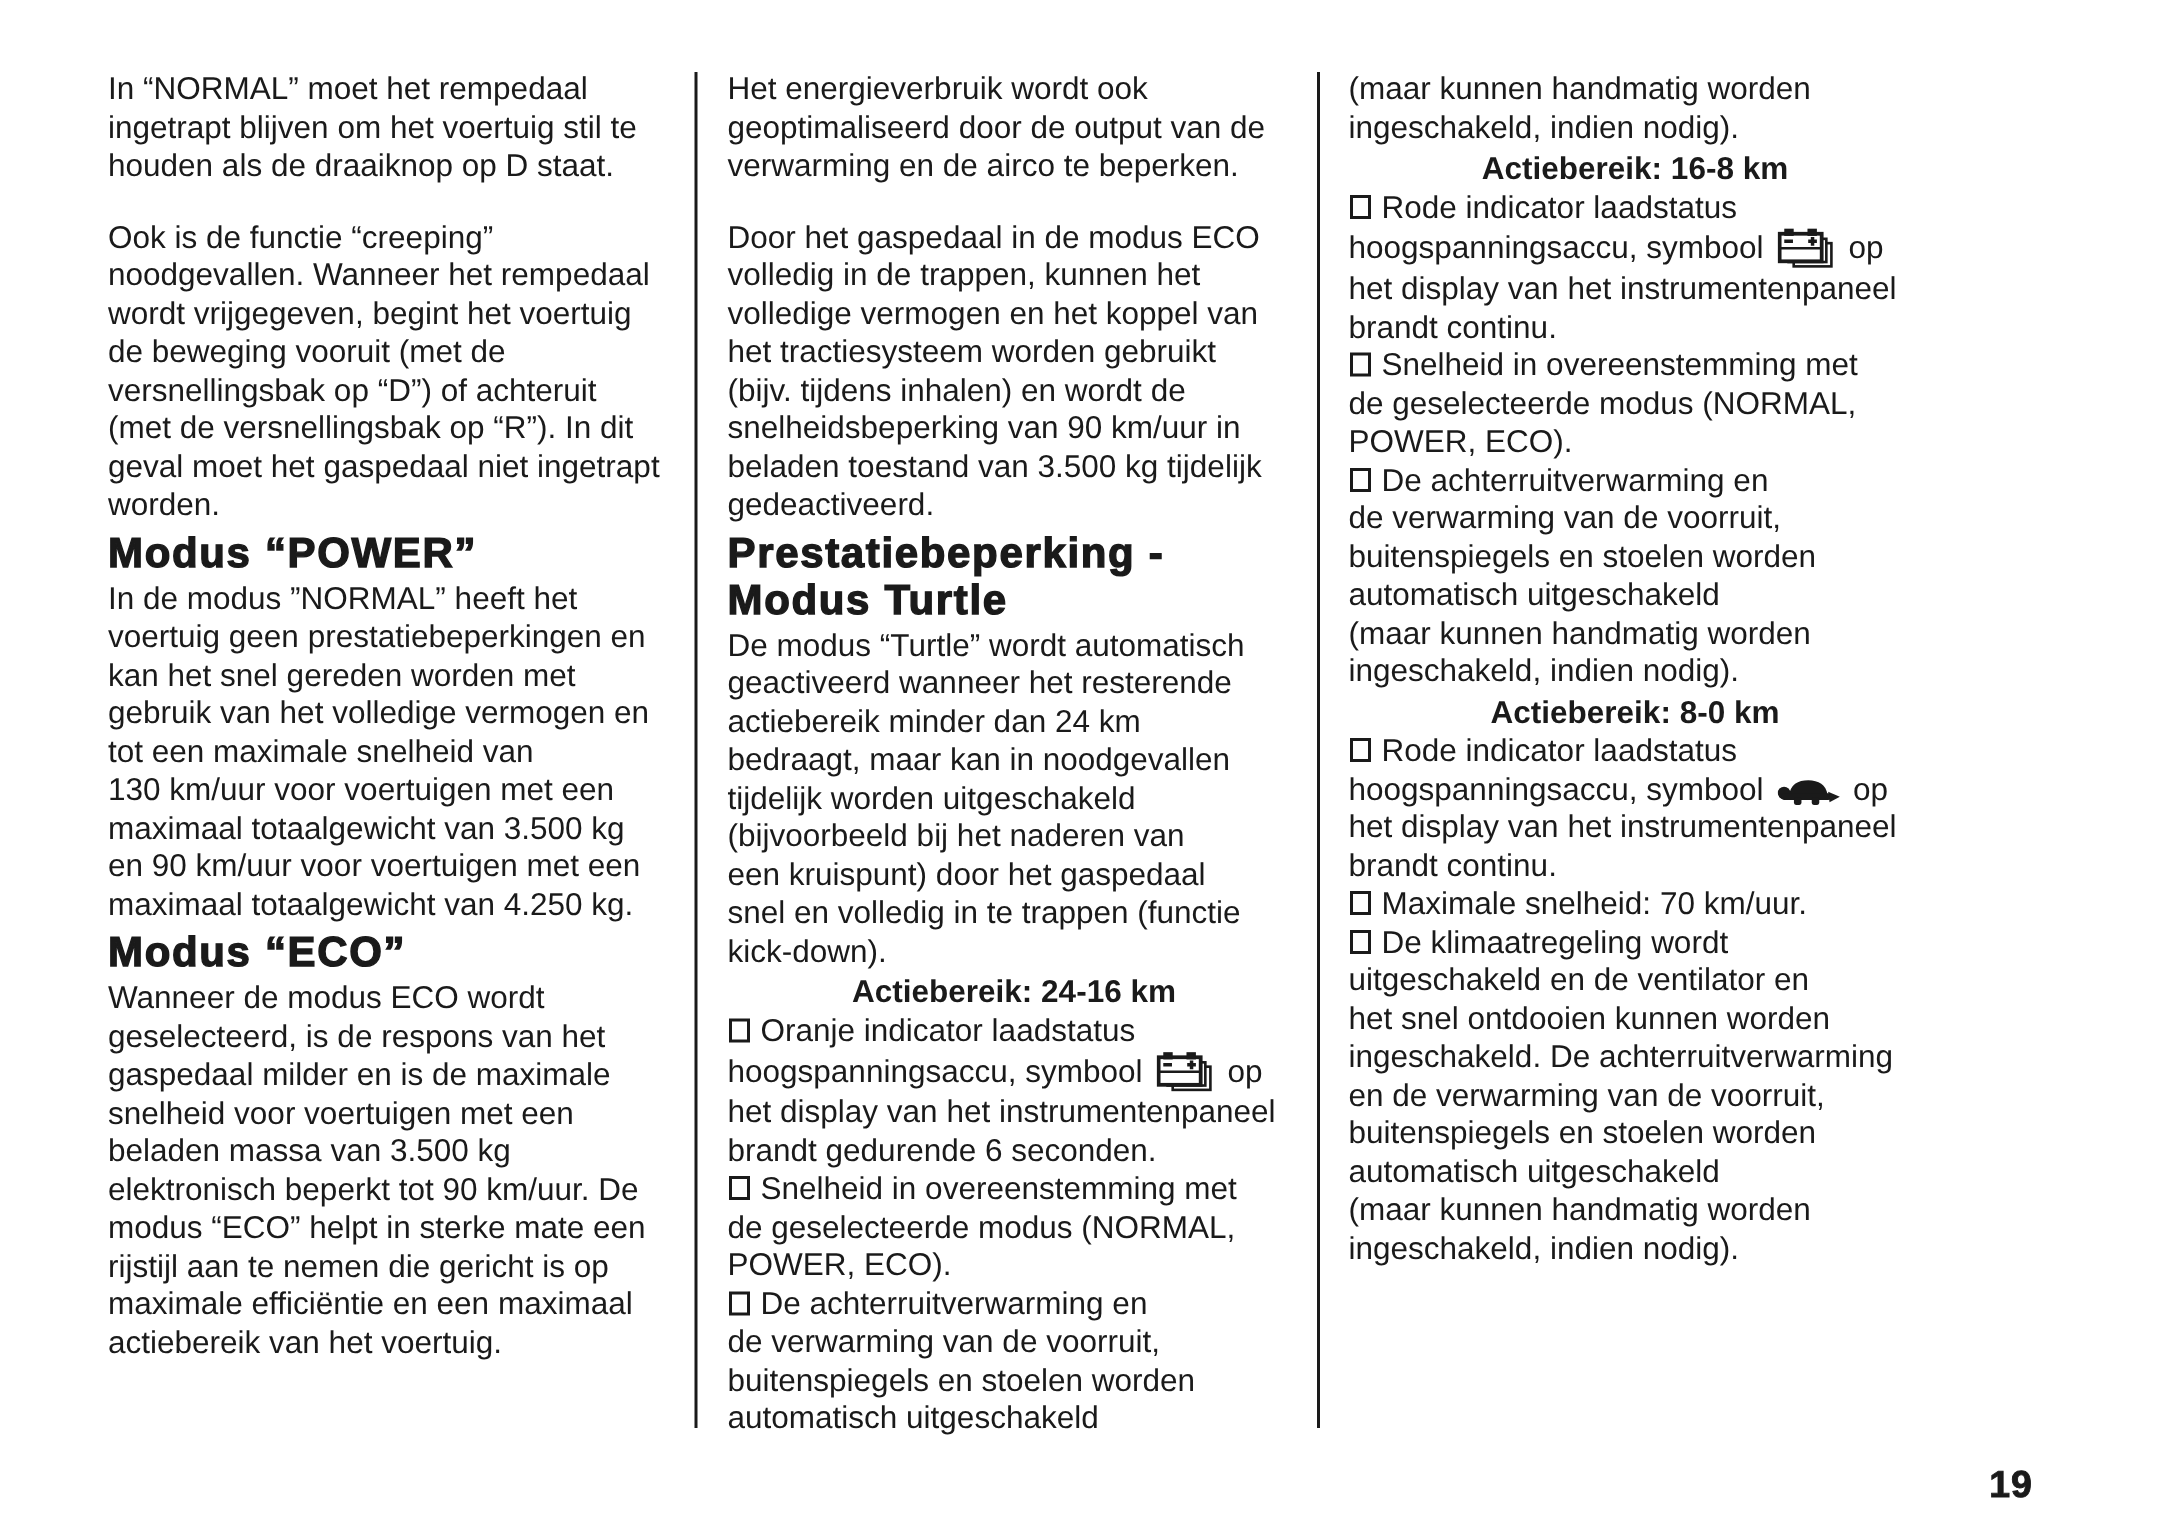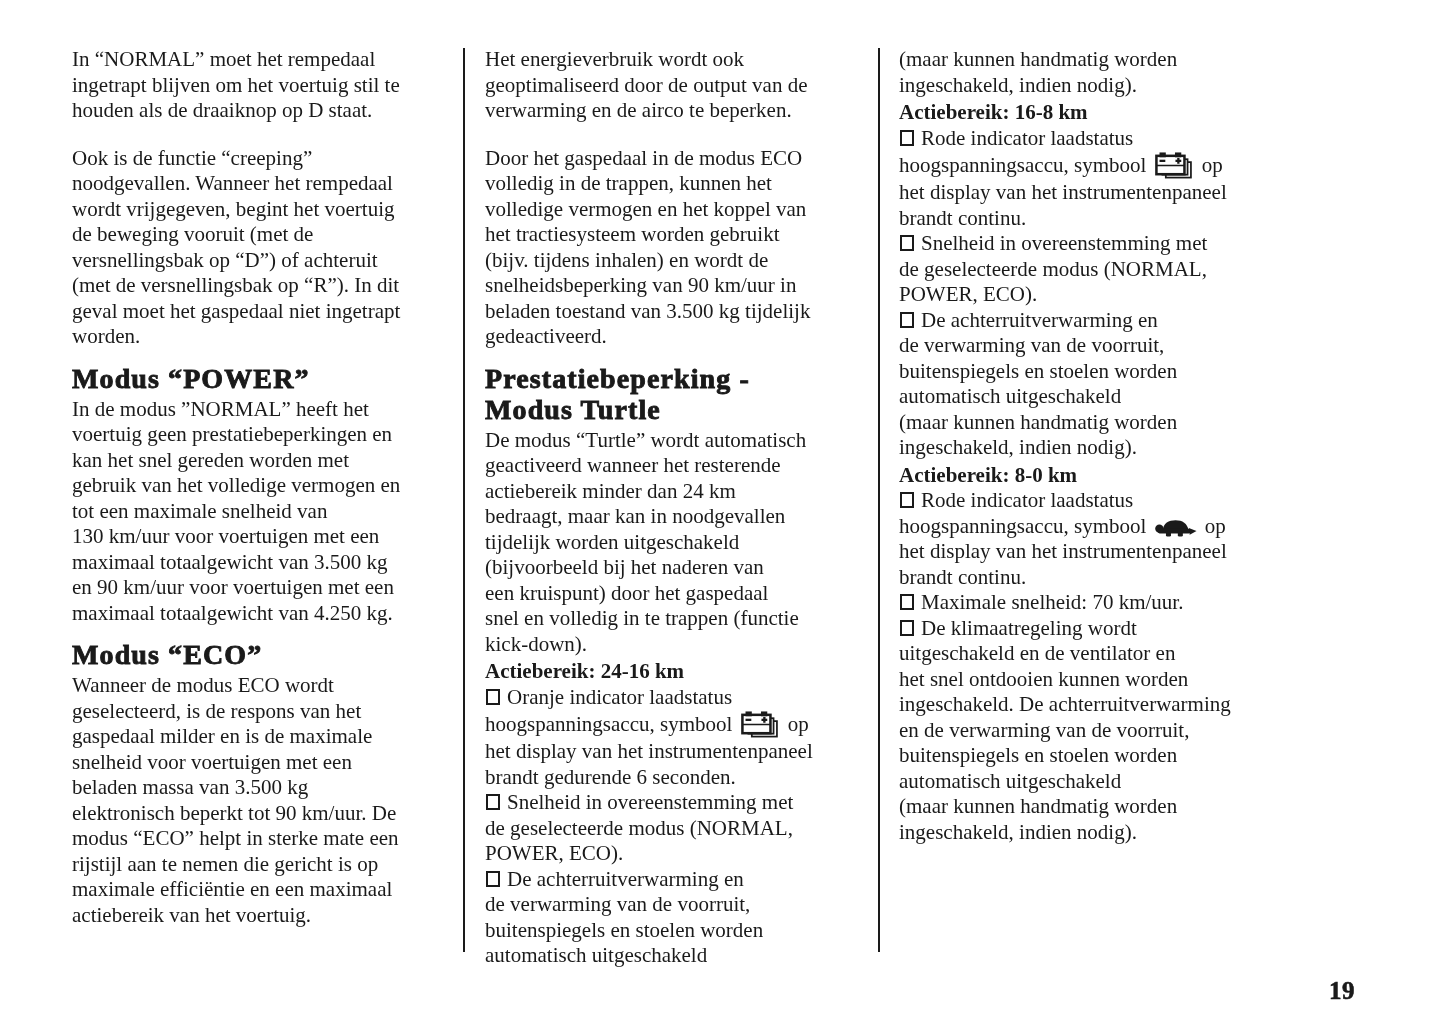--- a/index.html
+++ b/index.html
@@ -1,35 +1,35 @@
 <!DOCTYPE html>
 <html><head>
 <meta charset="utf-8">
 <style>
   html,body{margin:0;padding:0;background:#ffffff;}
   .page{
     position:relative;width:1445px;height:1018px;background:#ffffff;overflow:hidden;
-    font-family:Liberation Serif, serif;color:#1a1a1a;
+    font-family:Liberation Sans, sans-serif;color:#1a1a1a;
   }
   .col{position:absolute;top:47px;width:382px;font-size:21px;line-height:25.5px;}
   .col-0{left:72px;}
   .col-1{left:485px;}
   .col-2{left:899px;}
   .divider{position:absolute;top:48px;height:904px;width:1.5px;background:#1a1a1a;}
   .divider-1{left:463px;}
   .divider-2{left:878px;}
   .line{white-space:nowrap;}
   .paragraph + .paragraph{margin-top:22px;}
-  .heading{margin:13px 0 3px 0;}
+  .heading{margin:3px 0 3px 0;}
   .heading .line{
     font-size:28px;line-height:31px;font-weight:700;letter-spacing:1.1px;
     -webkit-text-stroke:0.9px #1a1a1a;
   }
   .subheading{margin-top:2px;}
-  .subheading .line{font-weight:700;}
+  .subheading .line{font-weight:700;text-align:center;}
   .bullet{
     display:inline-block;width:10px;height:12px;border:2.4px solid #1a1a1a;
     margin:0 7px 0 1px;vertical-align:-1px;box-sizing:content-box;
   }
   .icon-battery{vertical-align:-8px;margin:0 3px;}
   .icon-turtle{vertical-align:-5px;margin:0 3px;}
   .page-number{
     position:absolute;right:90px;bottom:13px;font-size:25px;font-weight:700;
     -webkit-text-stroke:0.6px #1a1a1a;letter-spacing:0.5px;
   }

